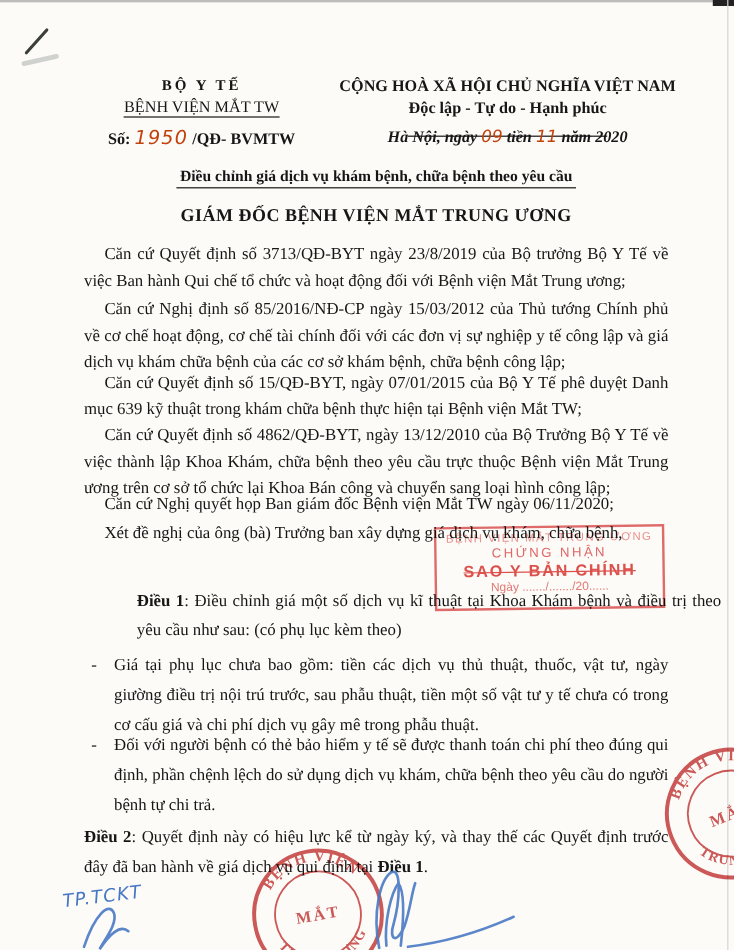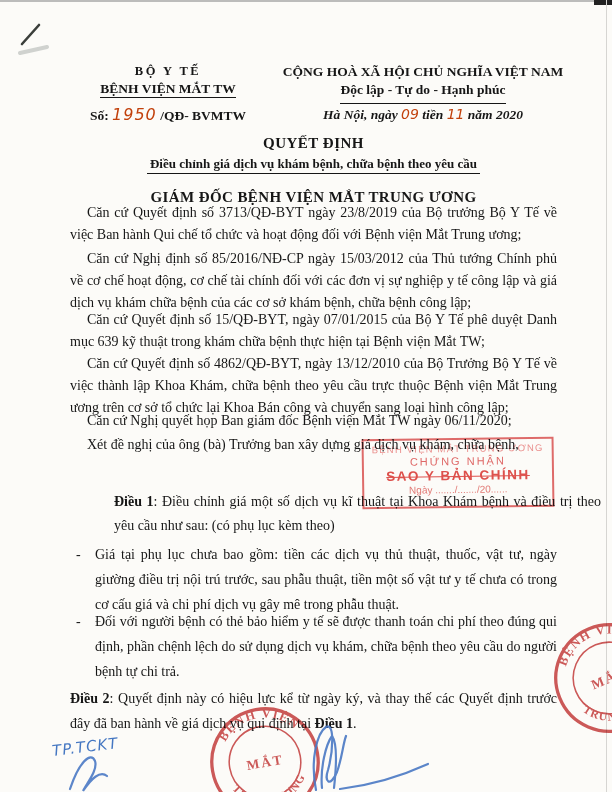--- a/index.html
+++ b/index.html
@@ -9,27 +9,27 @@
     font-family:"Liberation Serif","DejaVu Serif",serif;
     color:#161616;
   }
   
   .scan-top-band{position:absolute;left:0;top:0;width:612px;height:2px;background:#9a9a9a;opacity:.65;}
   .scan-corner{position:absolute;right:0;top:0;width:18px;height:5px;background:#222;}
   .scan-right-line{position:absolute;left:606px;top:0;width:1px;height:792px;background:#d6d5d2;}
   
   .hdr-left{position:absolute;left:88px;top:64px;width:160px;text-align:center;}
   .hdr-left .ministry{font-weight:bold;font-size:12.5px;letter-spacing:2.5px;}
-  .hdr-left .hospital{font-weight:bold;font-size:13.5px;margin-top:2px;}
+  .hdr-left .hospital{font-weight:normal;font-size:13.5px;margin-top:2px;}
   .hdr-left .hospital span{border-bottom:1.5px solid #161616;padding-bottom:1px;}
   .hdr-left .doc-number{font-weight:bold;font-size:13.5px;margin-top:8px;white-space:nowrap;}
   .hdr-right{position:absolute;left:276px;top:64px;width:294px;text-align:center;}
   .hdr-right .country{font-weight:bold;font-size:13.5px;white-space:nowrap;}
   .hdr-right .motto{font-weight:bold;font-size:13.5px;margin-top:2px;}
-  .hdr-right .motto span{border-bottom:1.5px solid #161616;padding-bottom:6px;}
+  .hdr-right .motto span{border-bottom:1.5px solid #161616;padding-bottom:16px;}
   .hdr-right .dateline{font-weight:bold;font-style:italic;font-size:13.5px;margin-top:8px;white-space:nowrap;}
   .hand{font-family:"DejaVu Sans",sans-serif;font-style:italic;color:#c2410c;font-weight:normal;}
   .hand.num{font-size:16px;letter-spacing:1px;}
   .hand.small{font-size:14px;}
   
   .title-block{position:absolute;left:70px;top:135px;width:487px;text-align:center;}
   .title-main{font-weight:bold;font-size:15px;letter-spacing:.5px;}
   .title-sub{font-weight:bold;font-size:13px;margin-top:4px;}
   .title-sub span{border-bottom:1.5px solid #161616;padding:0 3px 2px;}
   .title-issuer{font-weight:bold;font-size:15px;margin-top:17px;letter-spacing:.4px;}
@@ -103,21 +103,20 @@
     <div class="dateline">
       <span>Hà Nội, ngày</span>
       <span class="hand small">09</span>
       <span>tiền</span>
       <span class="hand small">11</span>
       <span>năm 2020</span>
     </div>
   </div>
 
   <div class="title-block">
-    <div class="title-main">QUYẾT ĐỊNH</div>
     <div class="title-sub"><span>Điều chỉnh giá dịch vụ khám bệnh, chữa bệnh theo yêu cầu</span></div>
     <div class="title-issuer">GIÁM ĐỐC BỆNH VIỆN MẮT TRUNG ƯƠNG</div>
   </div>
 
   <div class="para p1">Căn cứ Quyết định số 3713/QĐ-BYT ngày 23/8/2019 của Bộ trưởng Bộ Y Tế về việc Ban hành Qui chế tổ chức và hoạt động đối với Bệnh viện Mắt Trung ương;</div>
   <div class="para p2">Căn cứ Nghị định số 85/2016/NĐ-CP ngày 15/03/2012 của Thủ tướng Chính phủ về cơ chế hoạt động, cơ chế tài chính đối với các đơn vị sự nghiệp y tế công lập và giá dịch vụ khám chữa bệnh của các cơ sở khám bệnh, chữa bệnh công lập;</div>
   <div class="para p3">Căn cứ Quyết định số 15/QĐ-BYT, ngày 07/01/2015 của Bộ Y Tế phê duyệt Danh mục 639 kỹ thuật trong khám chữa bệnh thực hiện tại Bệnh viện Mắt TW;</div>
   <div class="para p4">Căn cứ Quyết định số 4862/QĐ-BYT, ngày 13/12/2010 của Bộ Trưởng Bộ Y Tế về việc thành lập Khoa Khám, chữa bệnh theo yêu cầu trực thuộc Bệnh viện Mắt Trung ương trên cơ sở tổ chức lại Khoa Bán công và chuyển sang loại hình công lập;</div>
   <div class="para p5">Căn cứ Nghị quyết họp Ban giám đốc Bệnh viện Mắt TW ngày 06/11/2020;</div>
   <div class="para p6">Xét đề nghị của ông (bà) Trưởng ban xây dựng giá dịch vụ khám, chữa bệnh,</div>

